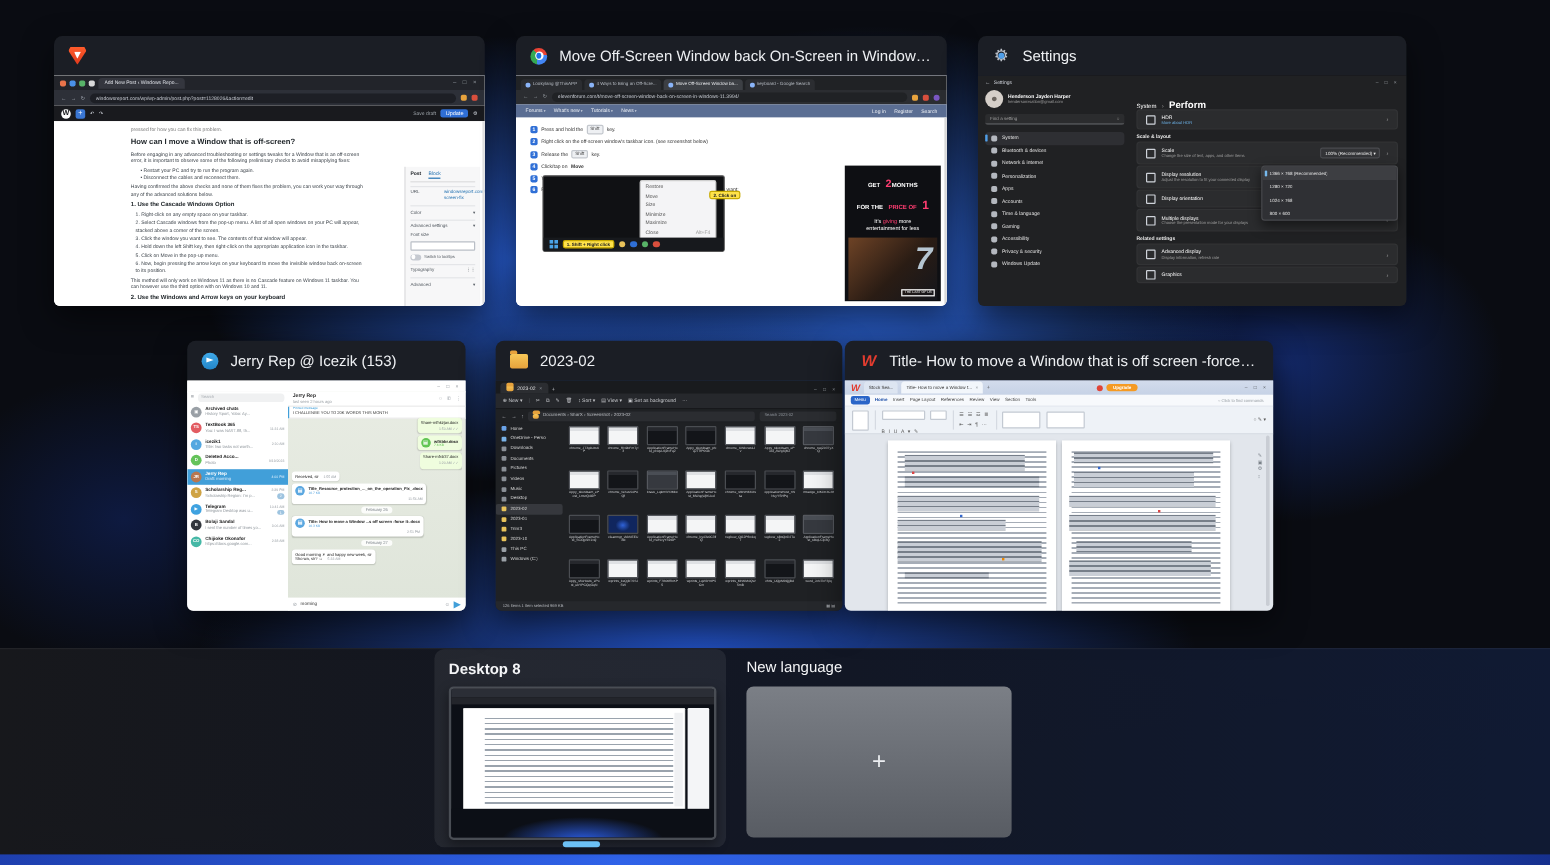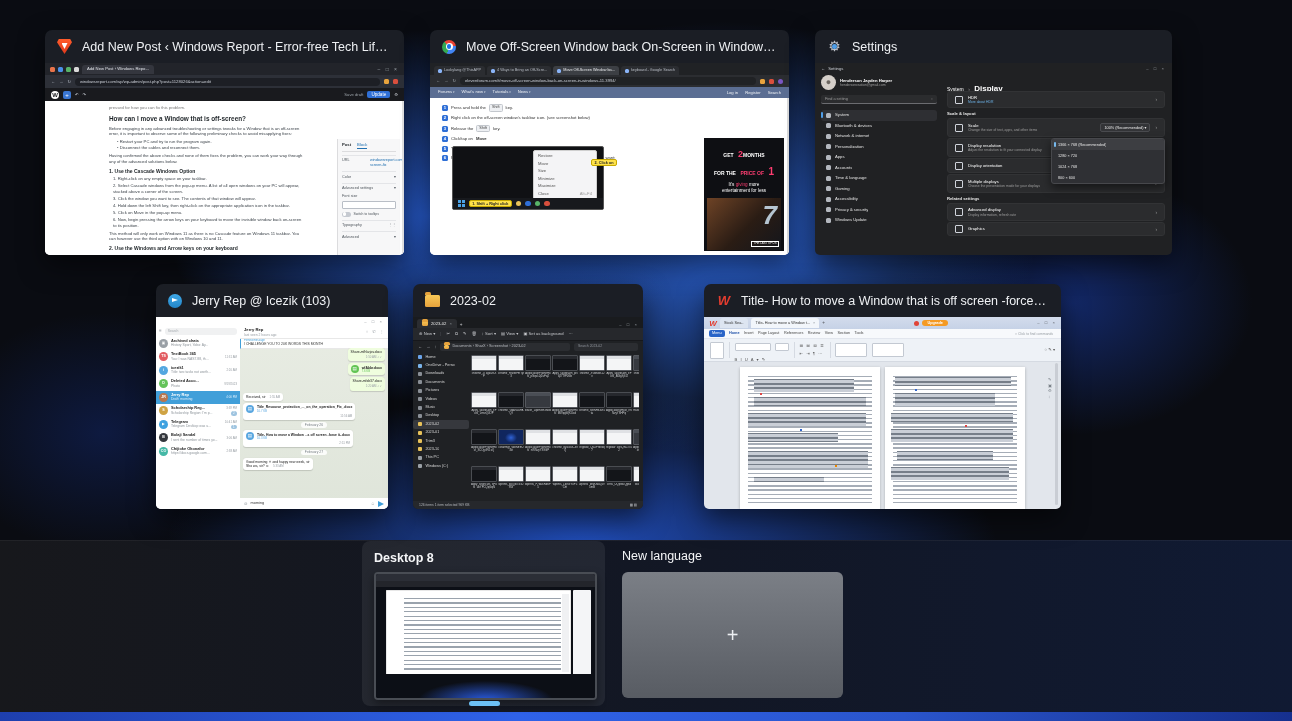--- a/index.html
+++ b/index.html
@@ -167,21 +167,20 @@
 </style>
 </head>
 <body>
 
 <div class="wall-band"></div>
 <div class="panel"></div>
 
 <div class="card" id="w-brave" style="left:45px;top:30px;width:359px">
   <div class="tbar">
     <span class="ic-brave"></span>
-    <span class="ttl">Add New Post ‹ Windows Report - Error-free Tech Life...</span>
   </div>
   <div class="thumb">
     <div class="bv-tabs">
       <span class="fav" style="background:#e8734a"></span>
       <span class="fav" style="background:#4a90e8"></span>
       <span class="fav" style="background:#58b368"></span>
       <span class="fav" style="background:#d9d9d9"></span>
       <div class="bv-activetab t42">
           <span class="nw">Add New Post ‹ Windows Repo...</span>
         </div>
@@ -481,21 +480,21 @@
           <span class="snav-ico"></span>
             <span class="nw">Windows Update</span>
         </div>
         </div>
     </div>
 
     <div class="abs" style="left:132px;right:7px;top:14px;bottom:0">
       <div>
         <span class="t5" style="color:#fff">System</span>
         <span class="t5" style="color:#9d9d9d">›</span>
-        <span style="font-size:8px;font-weight:bold;color:#fff">Display</span>
+        <span style="font-size:8px;font-weight:bold;color:#fff">Perform</span>
       </div>
       <div class="stcard" style="top:14px;height:15px">
         <span class="sico"></span>
         <span>
             <div class="t42">HDR</div>
         <div class="t34" style="color:#6cb2e8">More about HDR</div>
           </span>
         <span class="chev" style="margin-left:auto">›</span>
       </div>
       <div class="abs t42" style="top:34px;font-weight:bold;color:#e8e8e8">Scale &amp; layout</div>
@@ -556,21 +555,21 @@
             <span class="nw">800 × 600</span>
           </div>
         </div>
     </div>
   </div>
 </div>
 
 <div class="card" id="w-telegram" style="left:156px;top:284px;width:232px">
   <div class="tbar">
     <span class="ic-tg"></span>
-    <span class="ttl">Jerry Rep @ Icezik (103)</span>
+    <span class="ttl">Jerry Rep @ Icezik (153)</span>
   </div>
   <div class="thumb" style="background:#fff">
     <div class="abs" style="left:0;right:0;top:0;height:9px;background:#fff;border-bottom:.5px solid #ececec">
       <span class="abs t42 wctl" style="right:4px;top:2px;color:#8a8f96">– □ ×</span>
     </div>
     <div class="tg-left">
       <div style="display:flex;align-items:center;gap:3px;padding:2px 3px">
         <span class="t46" style="color:#8a8f96">≡</span>
         <span style="flex:1;height:6.5px;background:#f0f1f2;border-radius:3px;display:flex;align-items:center;padding:0 3px">
           <span class="t34" style="color:#a6abb0">Search</span>
@@ -736,21 +735,21 @@
       <div class="abs" style="left:0;right:0;bottom:0;height:11px;background:#fff;display:flex;align-items:center;gap:3px;padding:0 4px">
         <span class="t42" style="color:#9aa0a6">⊘</span>
         <span class="t38" style="flex:1;color:#333">morning</span>
         <span class="t42" style="color:#9aa0a6">☺</span>
         <span style="width:0;height:0;border-left:6px solid #419fd9;border-top:3.5px solid transparent;border-bottom:3.5px solid transparent"></span>
       </div>
     </div>
   </div>
 </div>
 
-<div class="card" id="w-explorer" style="left:413px;top:284px;width:230px">
+<div class="card" id="w-explorer" style="left:413px;top:284px;width:289px">
   <div class="tbar">
     <span class="ic-folder"></span>
     <span class="ttl">2023-02</span>
   </div>
   <div class="thumb ex">
     <div class="ex-tabs">
       <div class="ex-tab t42">
         <span class="ic-folder" style="width:6px;height:4.5px"></span>
         <span>2023-02</span>
           <span style="color:#8f949b">×</span>

